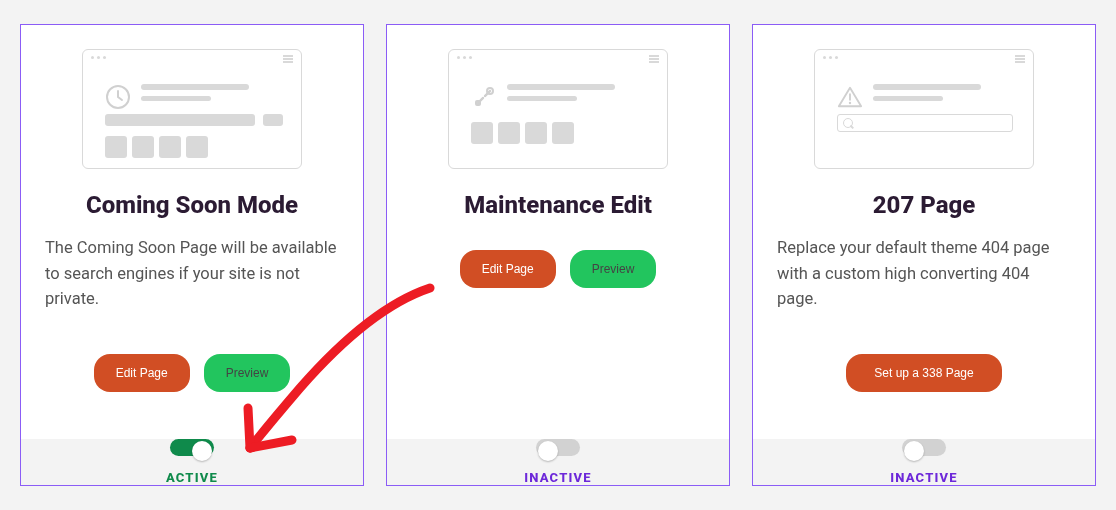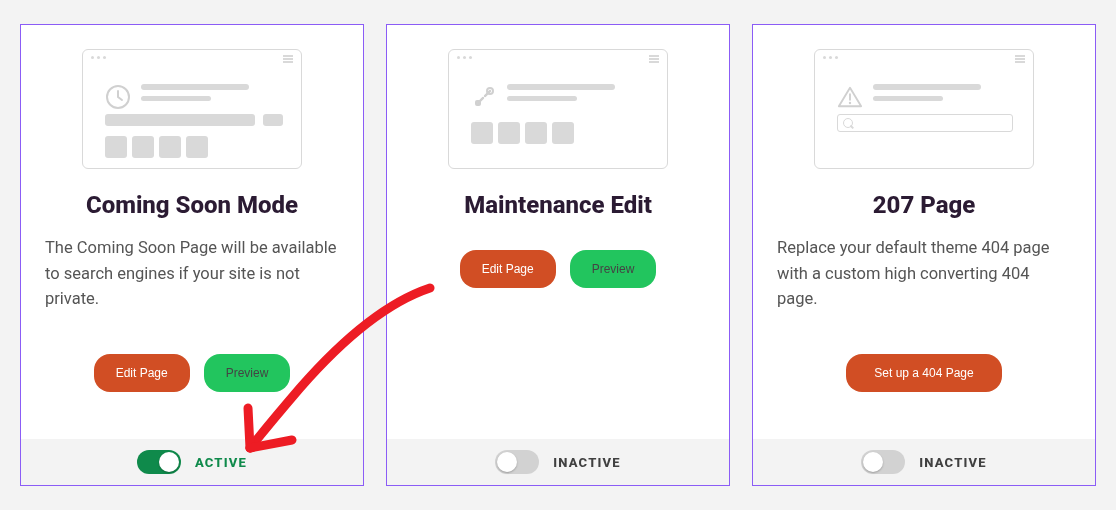--- a/index.html
+++ b/index.html
@@ -117,34 +117,35 @@
   .btn-secondary { background:#22c55e; color:#444; }
   .btn-wide { padding: 12px 28px; }
 
   .card-footer {
     background:#f3f3f3;
     height: 46px;
     display:flex;
     align-items:center;
     justify-content:center;
     gap:14px;
+    flex-direction:column;
   }
   .toggle {
     width:44px;height:24px;border-radius:12px;position:relative;cursor:pointer;
   }
   .toggle .knob{
     position:absolute;top:2px;width:20px;height:20px;border-radius:50%;background:#fff;
     box-shadow:0 1px 2px rgba(0,0,0,.25);
   }
   .toggle.on{background:#0f8a4b;}
   .toggle.on .knob{right:2px;}
   .toggle.off{background:#d2d2d2;}
   .toggle.off .knob{left:2px;}
   .toggle-label{
-    font-size:13px;font-weight:800;letter-spacing:1.2px;color:#404040;
+    font-size:13px;font-weight:800;letter-spacing:1.2px;color:#6d28d9;
   }
   .toggle-label.active{color:#0f8a4b;}
 
   
   svg{display:block}
   
   
   .arrow-annotation{
     position:absolute;
     left:230px; top:268px;
@@ -243,21 +244,21 @@
       </div>
       <div class="lines">
           <div class="line1"></div>
           <div class="line2"></div>
         </div>
       <div class="search-bar"></div>
     </div>
     <h2 class="title">207 Page</h2>
     <p class="desc">Replace your default theme 404 page with a custom high converting 404 page.</p>
     <div class="btn-row">
-      <button class="btn btn-primary btn-wide">Set up a 404 Page</button>
+      <button class="btn btn-primary btn-wide">Set up a 338 Page</button>
     </div>
   </div>
   <div class="card-footer">
     <div class="toggle off">
         <div class="knob"></div>
       </div>
     <span class="toggle-label">INACTIVE</span>
   </div>
 </div>
 

